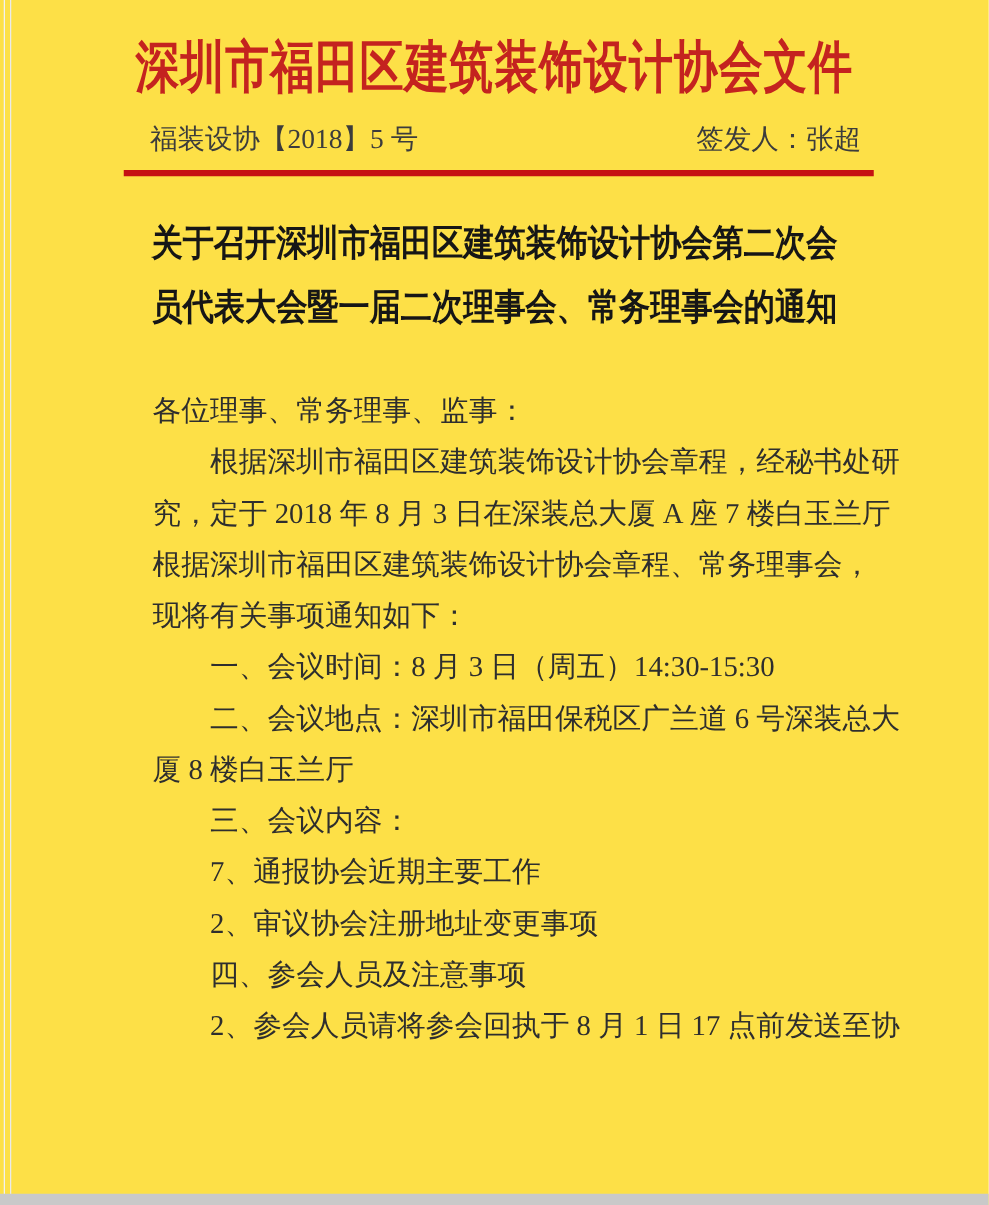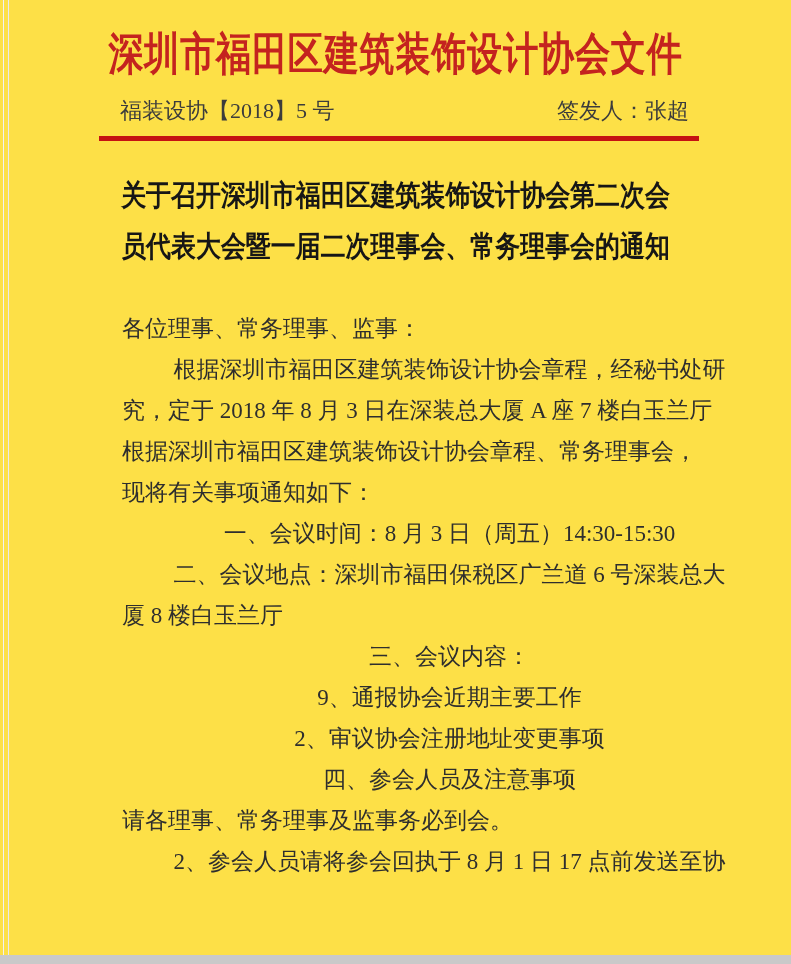--- a/index.html
+++ b/index.html
@@ -64,21 +64,21 @@
   }
 
   .body-text {
     position: absolute;
     top: 308px; left: 122px; right: 60px;
     font-size: 23px;
     color: #2e2e2e;
     line-height: 41px;
   }
   .body-text .line { white-space: nowrap; }
-  .body-text .line.indent { padding-left: 2em; text-align: center; }
+  .body-text .line.indent { padding-left: 2em; }
 
   .bottom-bar {
     position: absolute;
     left: 0; right: 0; bottom: 0;
     height: 9px;
     background: #c9c9c9;
   }
 </style>
 </head>
 <body>
@@ -105,22 +105,21 @@
   <div class="body-text">
     <div class="line">各位理事、常务理事、监事：</div>
     <div class="line indent">根据深圳市福田区建筑装饰设计协会章程，经秘书处研</div>
     <div class="line">究，定于 2018 年 8 月 3 日在深装总大厦 A 座 7 楼白玉兰厅</div>
     <div class="line">根据深圳市福田区建筑装饰设计协会章程、常务理事会，</div>
     <div class="line">现将有关事项通知如下：</div>
     <div class="line indent">一、会议时间：8 月 3 日（周五）14:30-15:30</div>
     <div class="line indent">二、会议地点：深圳市福田保税区广兰道 6 号深装总大</div>
     <div class="line">厦 8 楼白玉兰厅</div>
     <div class="line indent">三、会议内容：</div>
-    <div class="line indent">9、通报协会近期主要工作</div>
+    <div class="line indent">7、通报协会近期主要工作</div>
     <div class="line indent">2、审议协会注册地址变更事项</div>
     <div class="line indent">四、参会人员及注意事项</div>
-    <div class="line">请各理事、常务理事及监事务必到会。</div>
     <div class="line indent">2、参会人员请将参会回执于 8 月 1 日 17 点前发送至协</div>
   </div>
 
   <div class="bottom-bar"></div>
 
 </div>
 
 </body></html>

